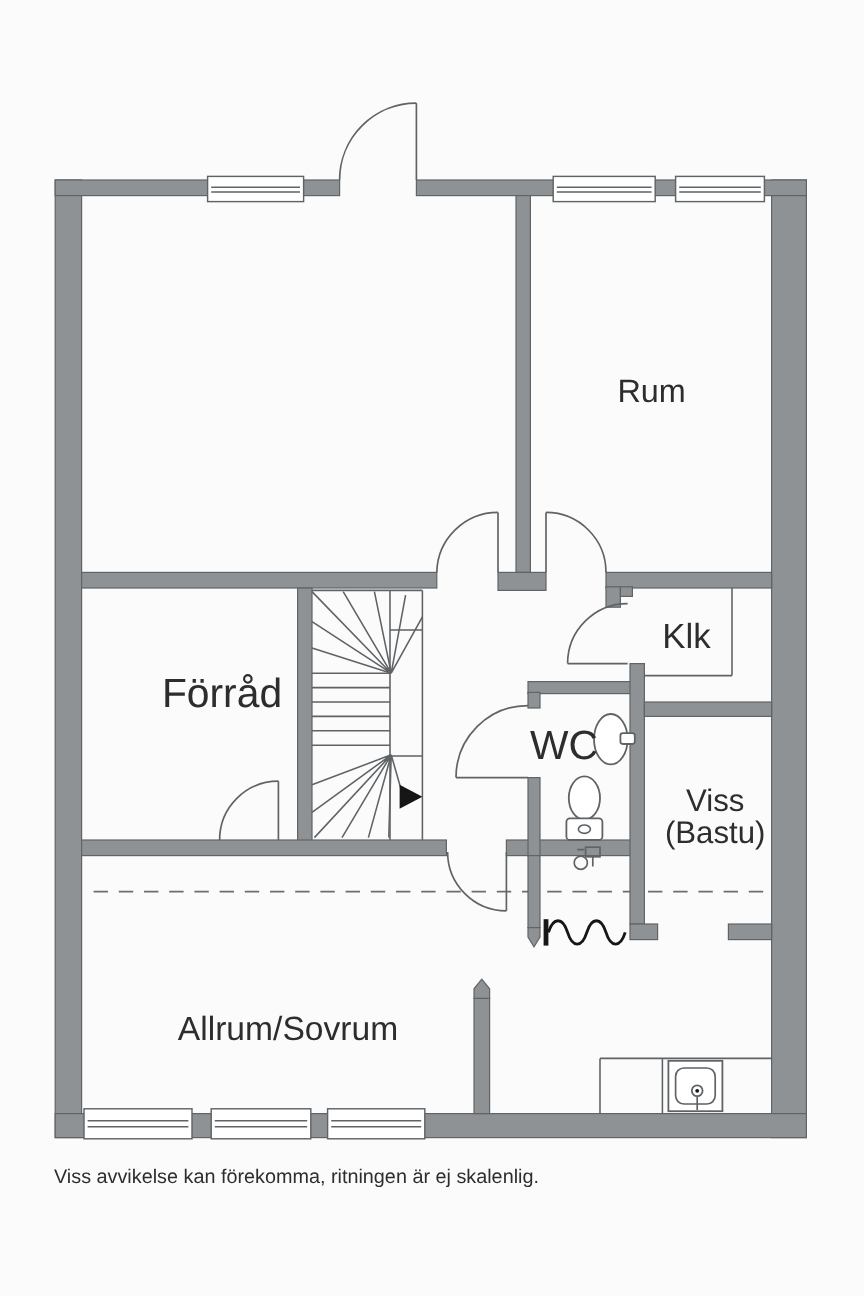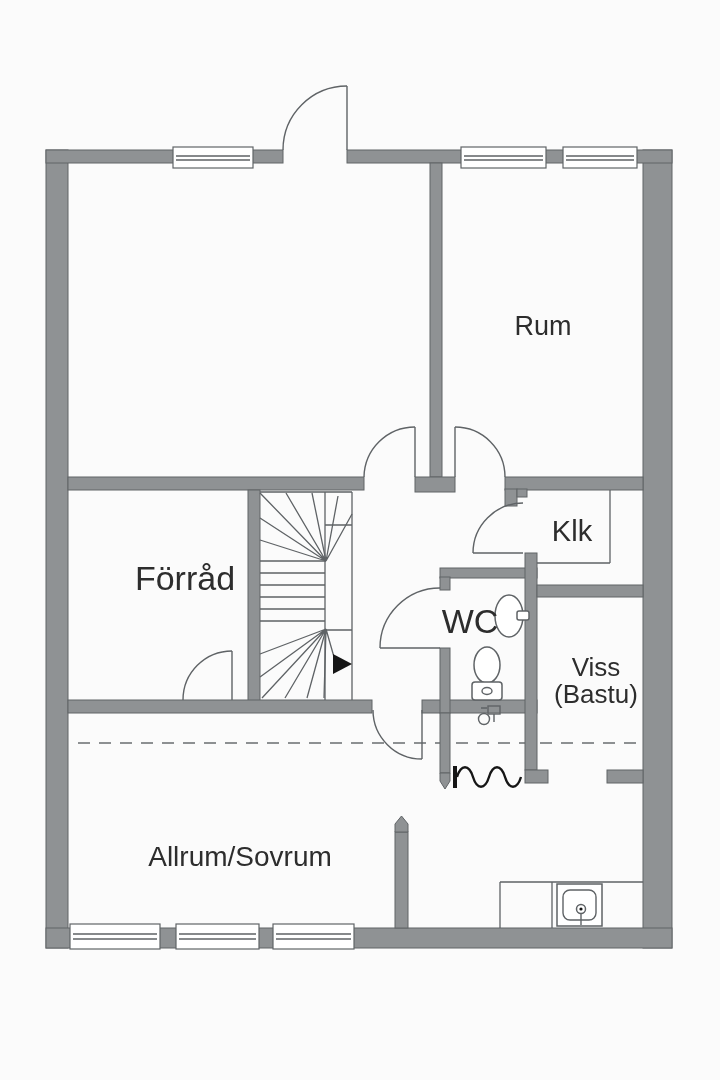--- a/index.html
+++ b/index.html
@@ -224,14 +224,15 @@
 
   <div class="label" style="left:470px; top:622px; font-size:34px;">WC</div>
 
   <div class="label" style="left:596px; top:681px; font-size:26px;">
     <div>Viss</div>
     <div>(Bastu)</div>
   </div>
 
   <div class="label" style="left:240px; top:817px; font-size:28px;margin-top:40px;">Allrum/Sovrum</div>
 
+  <div class="disclaimer" style="left:45px; top:972px;">Viss avvikelse kan förekomma, ritningen är ej skalenlig.</div>
 
 </div>
 
 </body></html>

